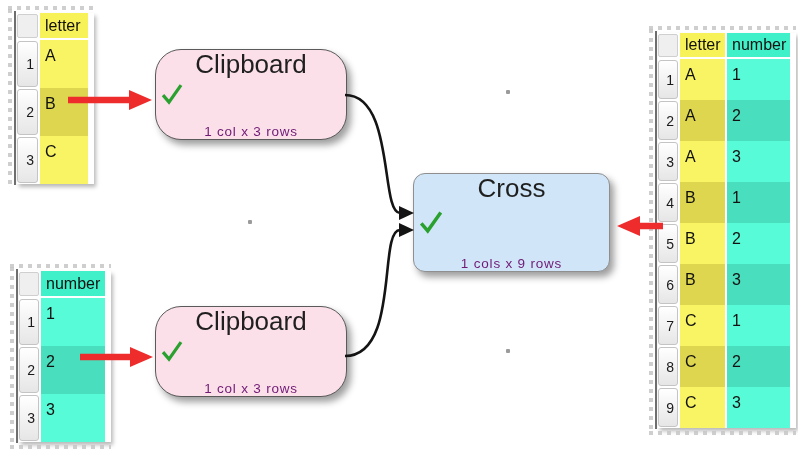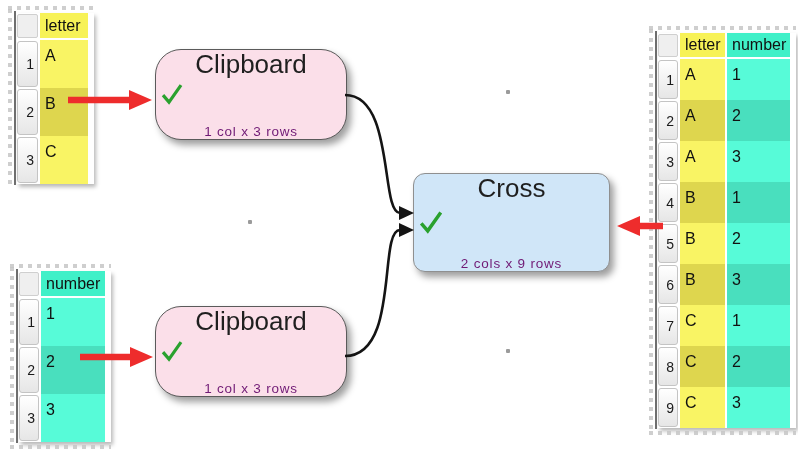--- a/index.html
+++ b/index.html
@@ -152,21 +152,21 @@
     <span class="node-sub">1 col x 3 rows</span>
   </div>
 
   <div class="node node-blue n-cross">
     <span class="node-check">
       <svg width="26" height="26" viewBox="0 0 24 24">
         <polyline points="3,13 9,20 21,3" fill="none" stroke="#2aa12e" stroke-width="3.2"></polyline>
       </svg>
     </span>
     <span class="node-title">Cross</span>
-    <span class="node-sub">2 cols x 9 rows</span>
+    <span class="node-sub">1 cols x 9 rows</span>
   </div>
 
   <svg class="overlay" width="798" height="450">
 
     <g>
       <path d="M 345 95 C 395 95 380 213 400 213" fill="none" stroke="#141414" stroke-width="2.6"></path>
       <polygon points="414,213 399,206 399,220" fill="#141414"></polygon>
     </g>
 
     <g>

